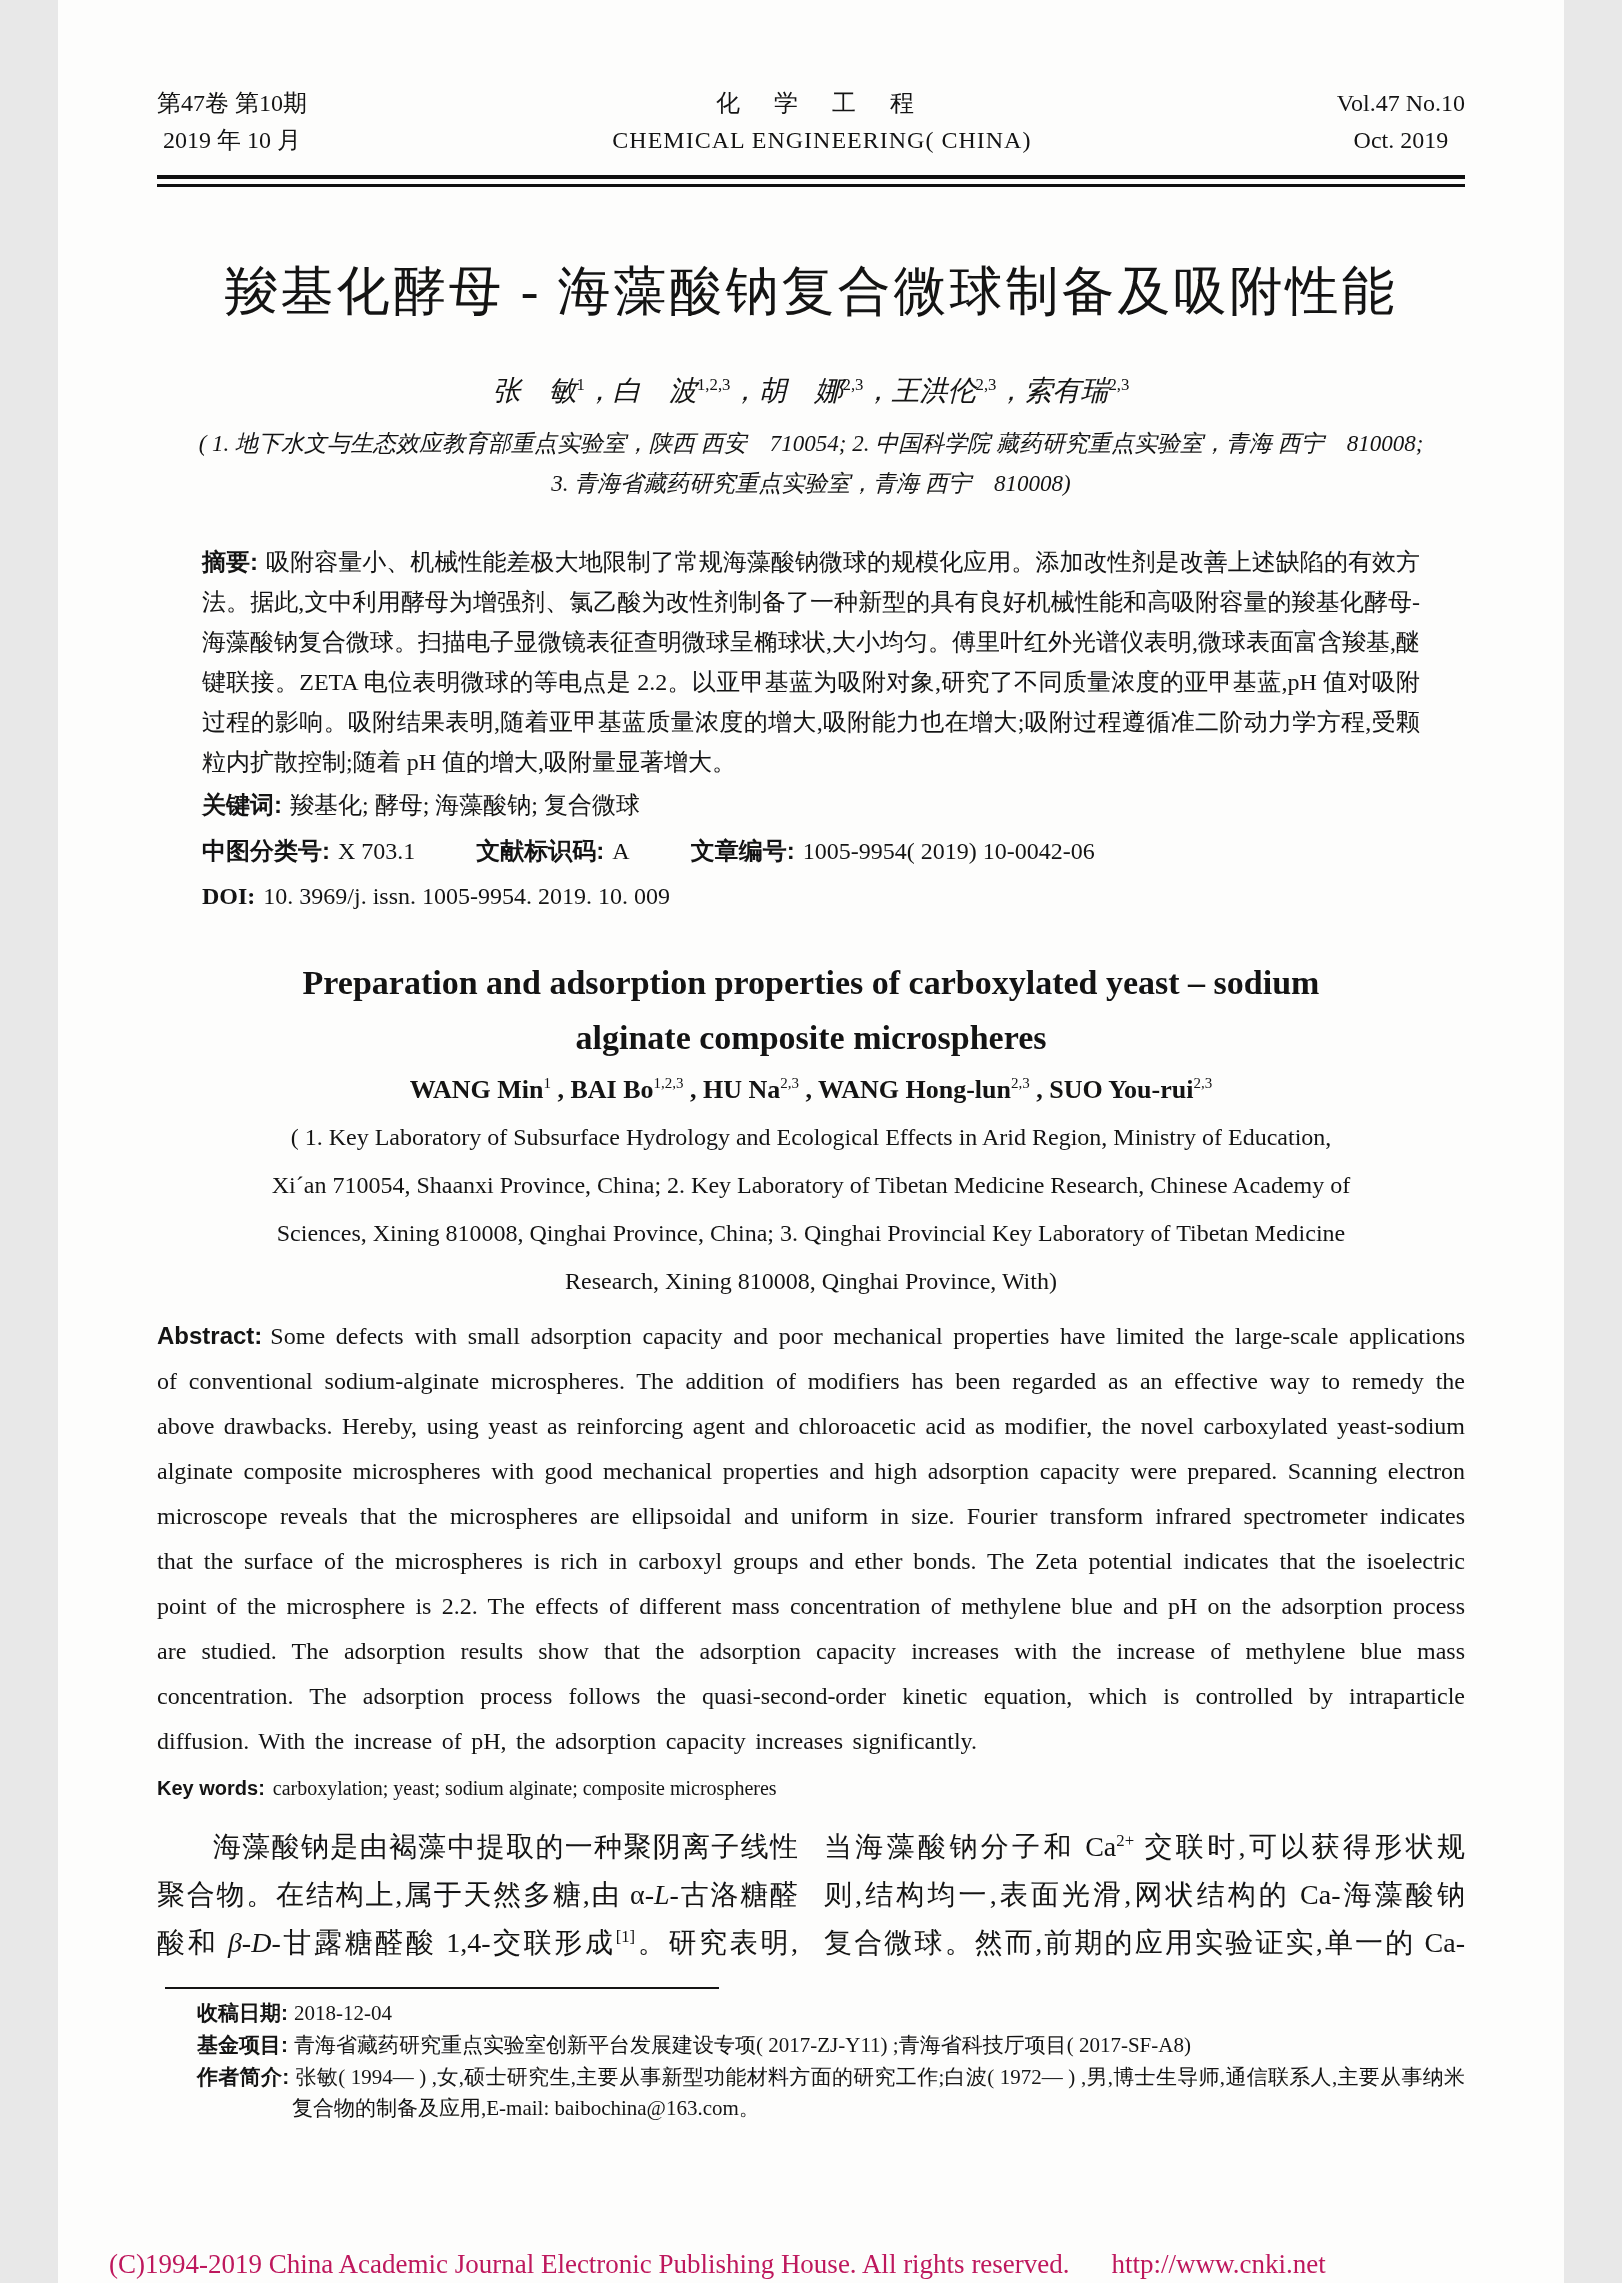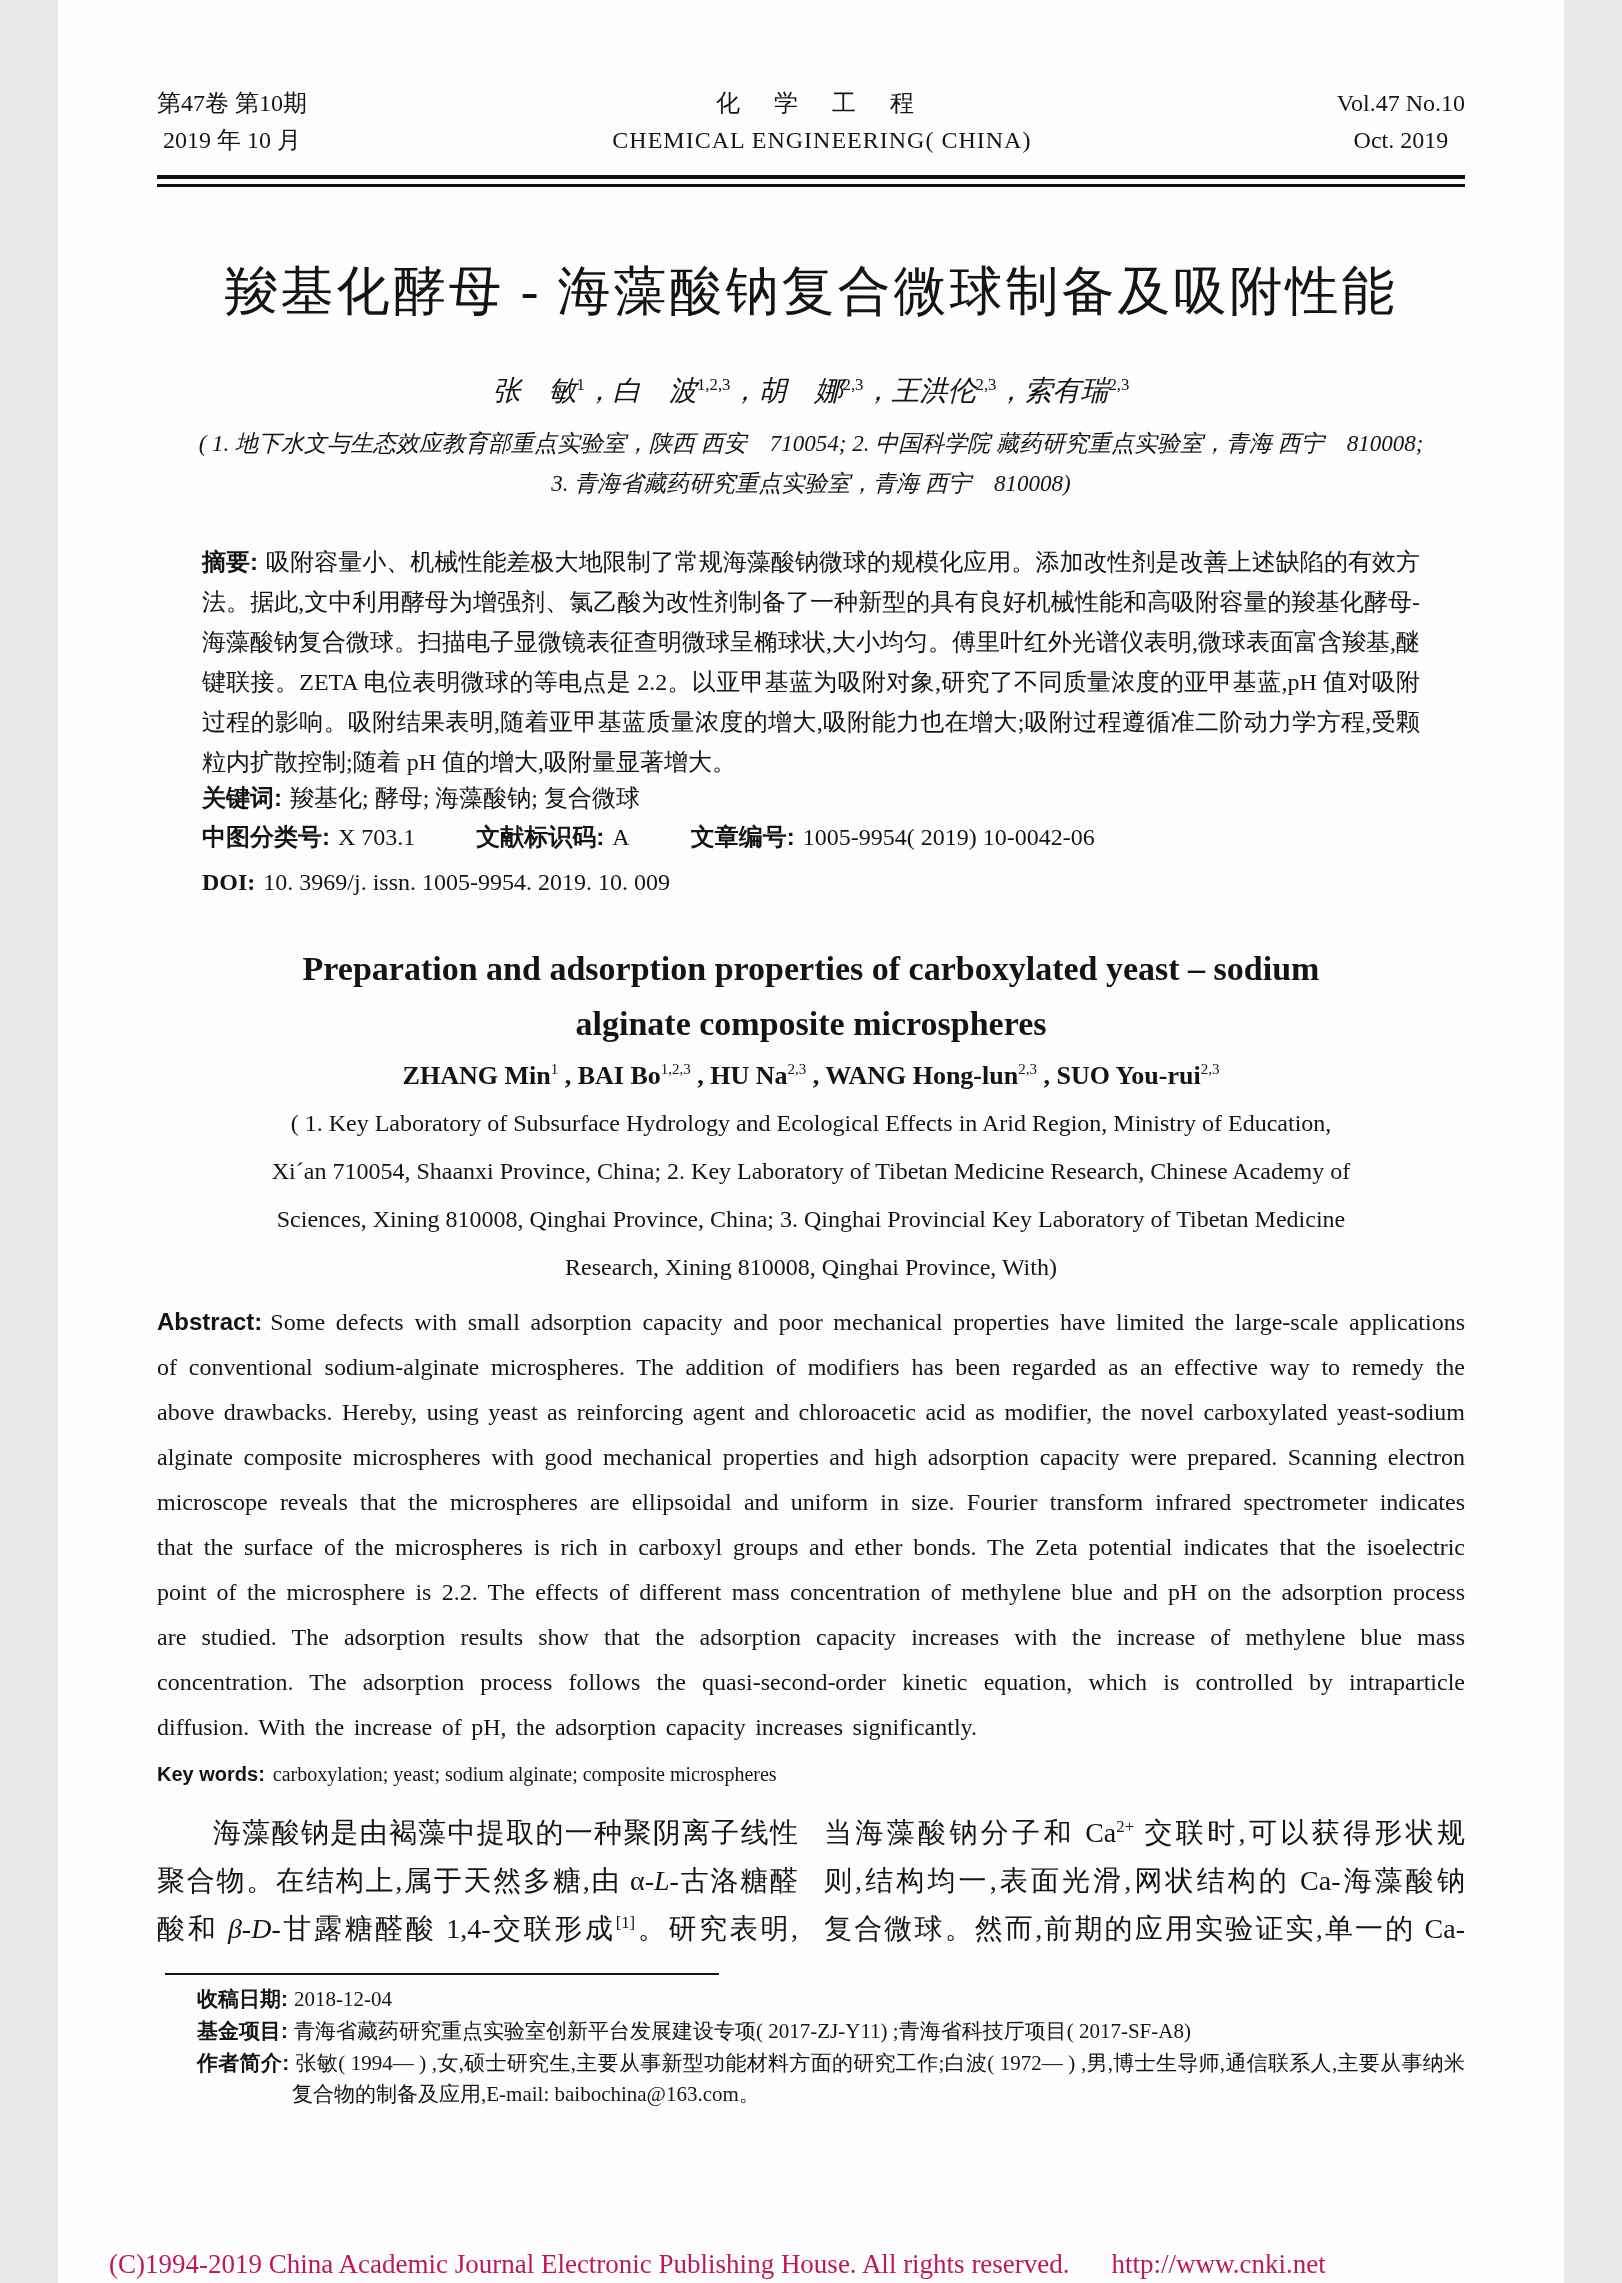--- a/index.html
+++ b/index.html
@@ -25,21 +25,21 @@
   
   .title-cn { margin-top:69px; text-align:center; font-size:53px; letter-spacing:3px; font-weight:400; }
   .authors-cn { margin-top:44px; text-align:center; font-size:28px; font-style:italic; }
   .authors-cn sup { font-style:normal; }
   .affil-cn { margin-top:14px; text-align:center; font-size:23px; line-height:40px; font-style:italic; }
 
   
   .abs-block { margin:38px 45px 0 45px; font-size:24px; }
   .lbl { font-family:"Liberation Sans","DejaVu Sans",sans-serif; font-weight:700; margin-right:8px; }
   .abs-text-cn { line-height:40px; text-align:justify; }
-  .kw-row { line-height:32px; }
+  .kw-row { line-height:45px; }
   .meta-row { line-height:45px; display:flex; gap:61px; }
   .doi-row { line-height:45px; }
   .doi-row .lbl { font-family:"Liberation Serif","DejaVu Serif",serif; }
 
   
   .title-en { margin-top:36px; text-align:center; font-weight:700; font-size:34px; line-height:55px; }
   .authors-en { margin-top:10px; text-align:center; font-size:26px; font-weight:700; }
   .authors-en sup { font-weight:400; font-size:15px; }
   .affil-en { margin-top:8px; text-align:center; font-size:24px; line-height:48px; }
 
@@ -109,21 +109,21 @@
       </div>
       <div class="doi-row">
         <span class="lbl">DOI:</span><span>10. 3969/j. issn. 1005-9954. 2019. 10. 009</span>
       </div>
     </div>
 
     <div class="title-en">
         <div class="title-en-line">Preparation and adsorption properties of carboxylated yeast – sodium</div>
         <div class="title-en-line">alginate composite microspheres</div>
       </div>
-    <div class="authors-en"><span>ZHANG Min</span><sup>1</sup><span> , BAI Bo</span><sup>1,2,3</sup><span> , HU Na</span><sup>2,3</sup><span> , WANG Hong-lun</span><sup>2,3</sup><span> , SUO You-rui</span><sup>2,3</sup></div>
+    <div class="authors-en"><span>WANG Min</span><sup>1</sup><span> , BAI Bo</span><sup>1,2,3</sup><span> , HU Na</span><sup>2,3</sup><span> , WANG Hong-lun</span><sup>2,3</sup><span> , SUO You-rui</span><sup>2,3</sup></div>
     <div class="affil-en">
         <div class="affil-en-line">( 1. Key Laboratory of Subsurface Hydrology and Ecological Effects in Arid Region, Ministry of Education,</div>
         <div class="affil-en-line">Xi´an 710054, Shaanxi Province, China; 2. Key Laboratory of Tibetan Medicine Research, Chinese Academy of</div>
         <div class="affil-en-line">Sciences, Xining 810008, Qinghai Province, China; 3. Qinghai Provincial Key Laboratory of Tibetan Medicine</div>
         <div class="affil-en-line">Research, Xining 810008, Qinghai Province, With)</div>
       </div>
 
     <div class="abs-en">
       <span class="lbl">Abstract:</span><span>Some defects with small adsorption capacity and poor mechanical properties have limited the large-scale applications of conventional sodium-alginate microspheres. The addition of modifiers has been regarded as an effective way to remedy the above drawbacks. Hereby, using yeast as reinforcing agent and chloroacetic acid as modifier, the novel carboxylated yeast-sodium alginate composite microspheres with good mechanical properties and high adsorption capacity were prepared. Scanning electron microscope reveals that the microspheres are ellipsoidal and uniform in size. Fourier transform infrared spectrometer indicates that the surface of the microspheres is rich in carboxyl groups and ether bonds. The Zeta potential indicates that the isoelectric point of the microsphere is 2.2. The effects of different mass concentration of methylene blue and pH on the adsorption process are studied. The adsorption results show that the adsorption capacity increases with the increase of methylene blue mass concentration. The adsorption process follows the quasi-second-order kinetic equation, which is controlled by intraparticle diffusion. With the increase of pH, the adsorption capacity increases significantly.</span>
     </div>

